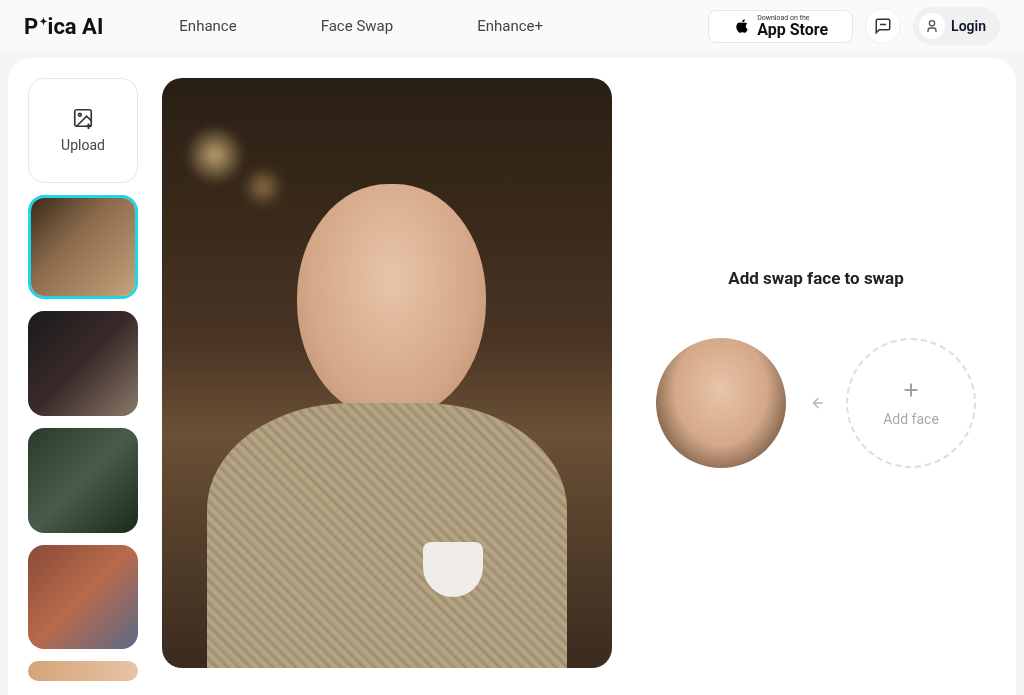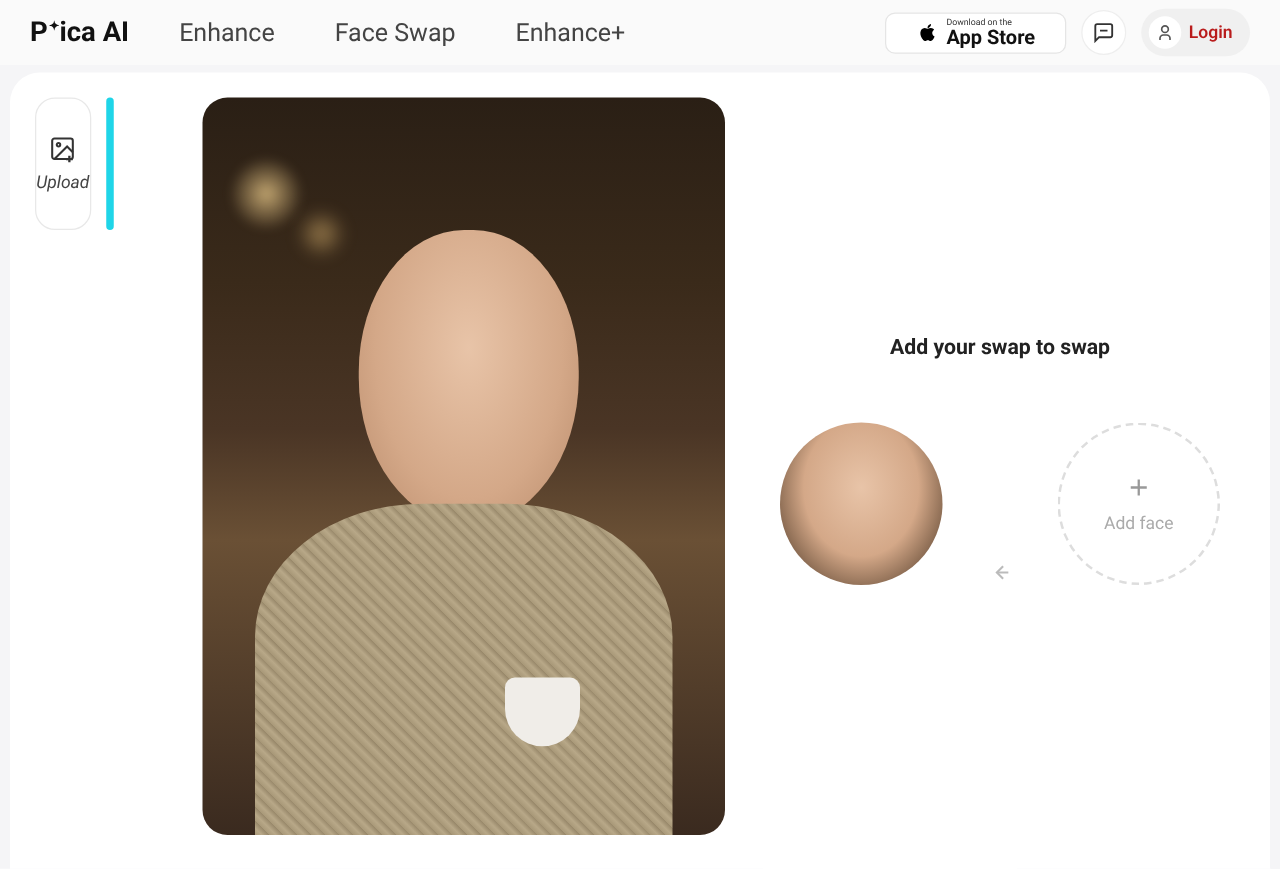--- a/index.html
+++ b/index.html
@@ -37,23 +37,24 @@
       font-size: 10px;
       margin-left: 1px;
       margin-top: -10px;
     }
     .nav {
       display: flex;
       gap: 48px;
       flex: 1;
     }
     .nav-item {
-      font-size: 20px;
+      font-size: 15px;
       color: #444;
       cursor: pointer;
+      margin-left: 36px;
     }
     .header-right {
       display: flex;
       align-items: center;
       gap: 12px;
     }
     .app-store-btn {
       background: #fff;
       border: 1px solid #e5e5e5;
       border-radius: 8px;
@@ -106,37 +107,36 @@
       height: 26px;
       border-radius: 50%;
       background: #fff;
       display: flex;
       align-items: center;
       justify-content: center;
     }
     .login-text {
       font-size: 14px;
       font-weight: 600;
-      color: #b91c1c;
+      color: #0f172a;
     }
     .main {
       display: flex;
       padding: 20px;
       gap: 24px;
       height: calc(695px - 52px);
       background: #fff;
       border-radius: 24px 24px 0 0;
       margin: 6px 8px 0;
     }
     .sidebar {
       width: 110px;
       display: flex;
-      flex-direction: row;
+      flex-direction: column;
       gap: 12px;
-      font-style: italic;
     }
     .upload-box {
       width: 110px;
       height: 106px;
       border: 1px solid #e8e8e8;
       border-radius: 16px;
       display: flex;
       flex-direction: column;
       align-items: center;
       justify-content: center;
@@ -244,22 +244,22 @@
     }
     .panel-title {
       font-size: 17px;
       font-weight: 700;
       color: #222;
       margin-top: 170px;
       margin-bottom: 50px;
     }
     .face-row {
       display: flex;
-      align-items: flex-end;
-      gap: 36px;
+      align-items: center;
+      gap: 20px;
     }
     .face-preview {
       width: 130px;
       height: 130px;
       border-radius: 50%;
       overflow: hidden;
       background: radial-gradient(ellipse at 50% 40%, #e8c4a8 0%, #d4a888 50%, #3a2818 100%);
       position: relative;
     }
     .arrow-icon {
@@ -360,21 +360,21 @@
   </div>
 
   <div class="preview">
     <div class="hair-shape"></div>
     <div class="face-shape"></div>
     <div class="sweater-shape"></div>
     <div class="cup-shape"></div>
   </div>
 
   <div class="right-panel">
-    <div class="panel-title">Add your swap to swap</div>
+    <div class="panel-title">Add swap face to swap</div>
     <div class="face-row">
       <div class="face-preview"></div>
       <svg class="arrow-icon" viewBox="0 0 24 24" fill="none" stroke="#bbb" stroke-width="2">
         <polyline points="15 18 9 12 15 6"></polyline>
         <line x1="9" y1="12" x2="20" y2="12"></line>
       </svg>
       <div class="add-face-circle">
         <svg class="plus-icon" viewBox="0 0 24 24" fill="none" stroke="#999" stroke-width="2">
           <line x1="12" y1="5" x2="12" y2="19"></line>
           <line x1="5" y1="12" x2="19" y2="12"></line>

